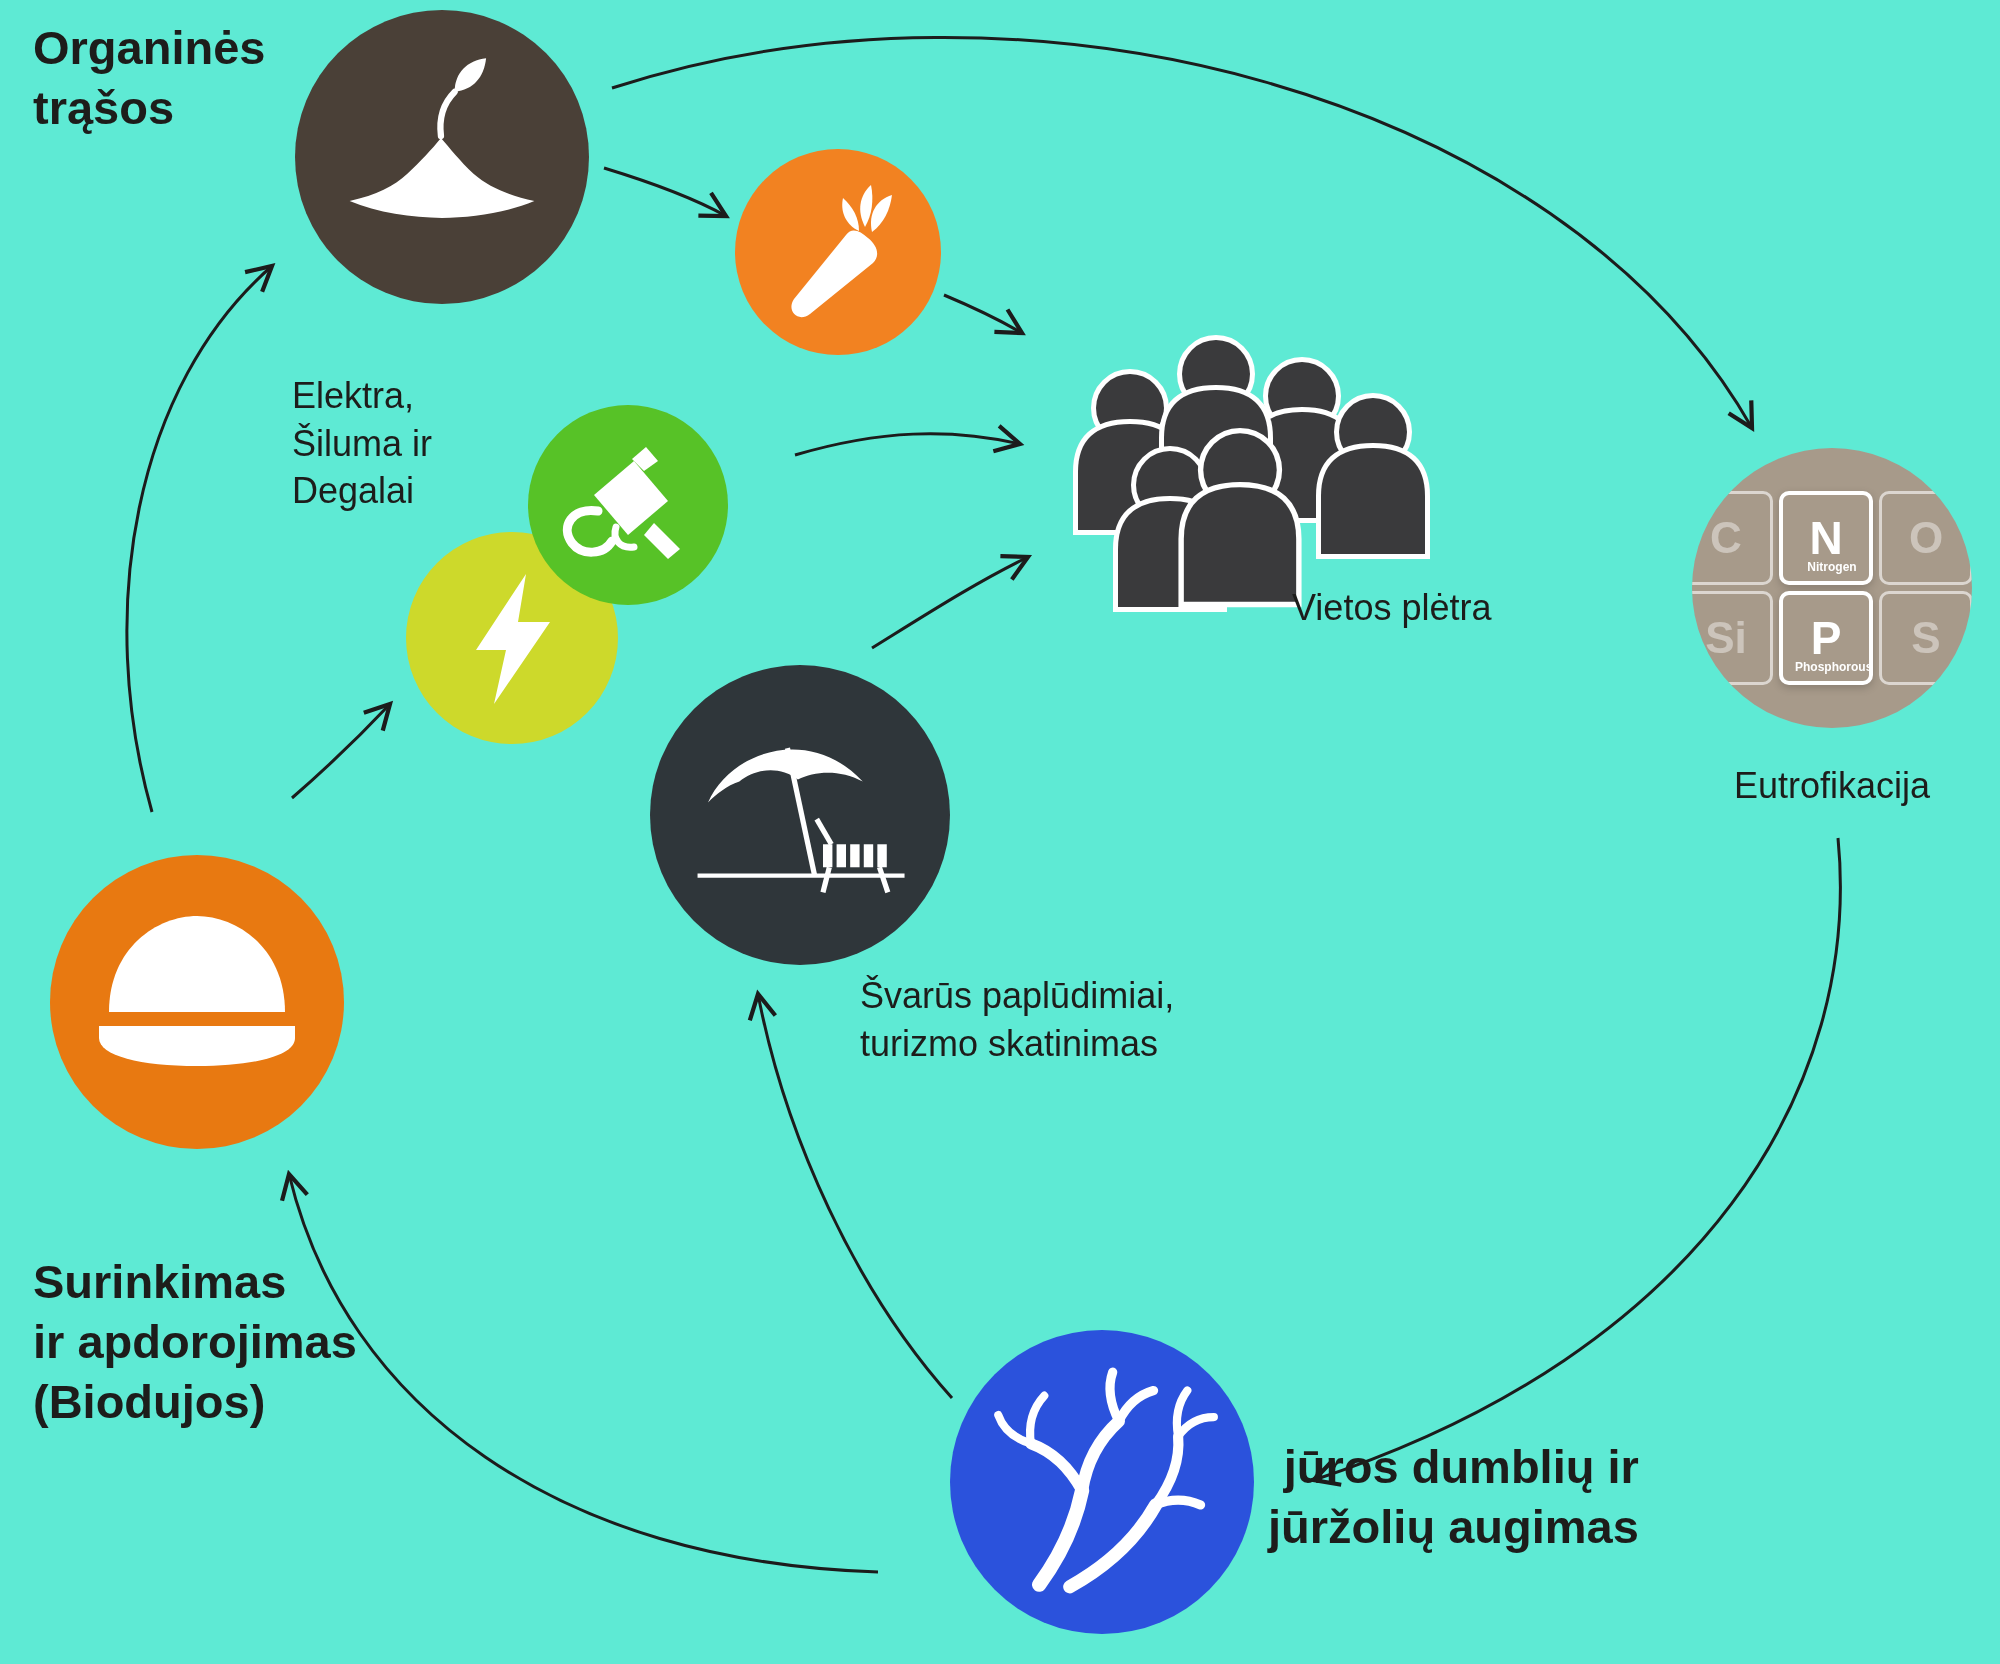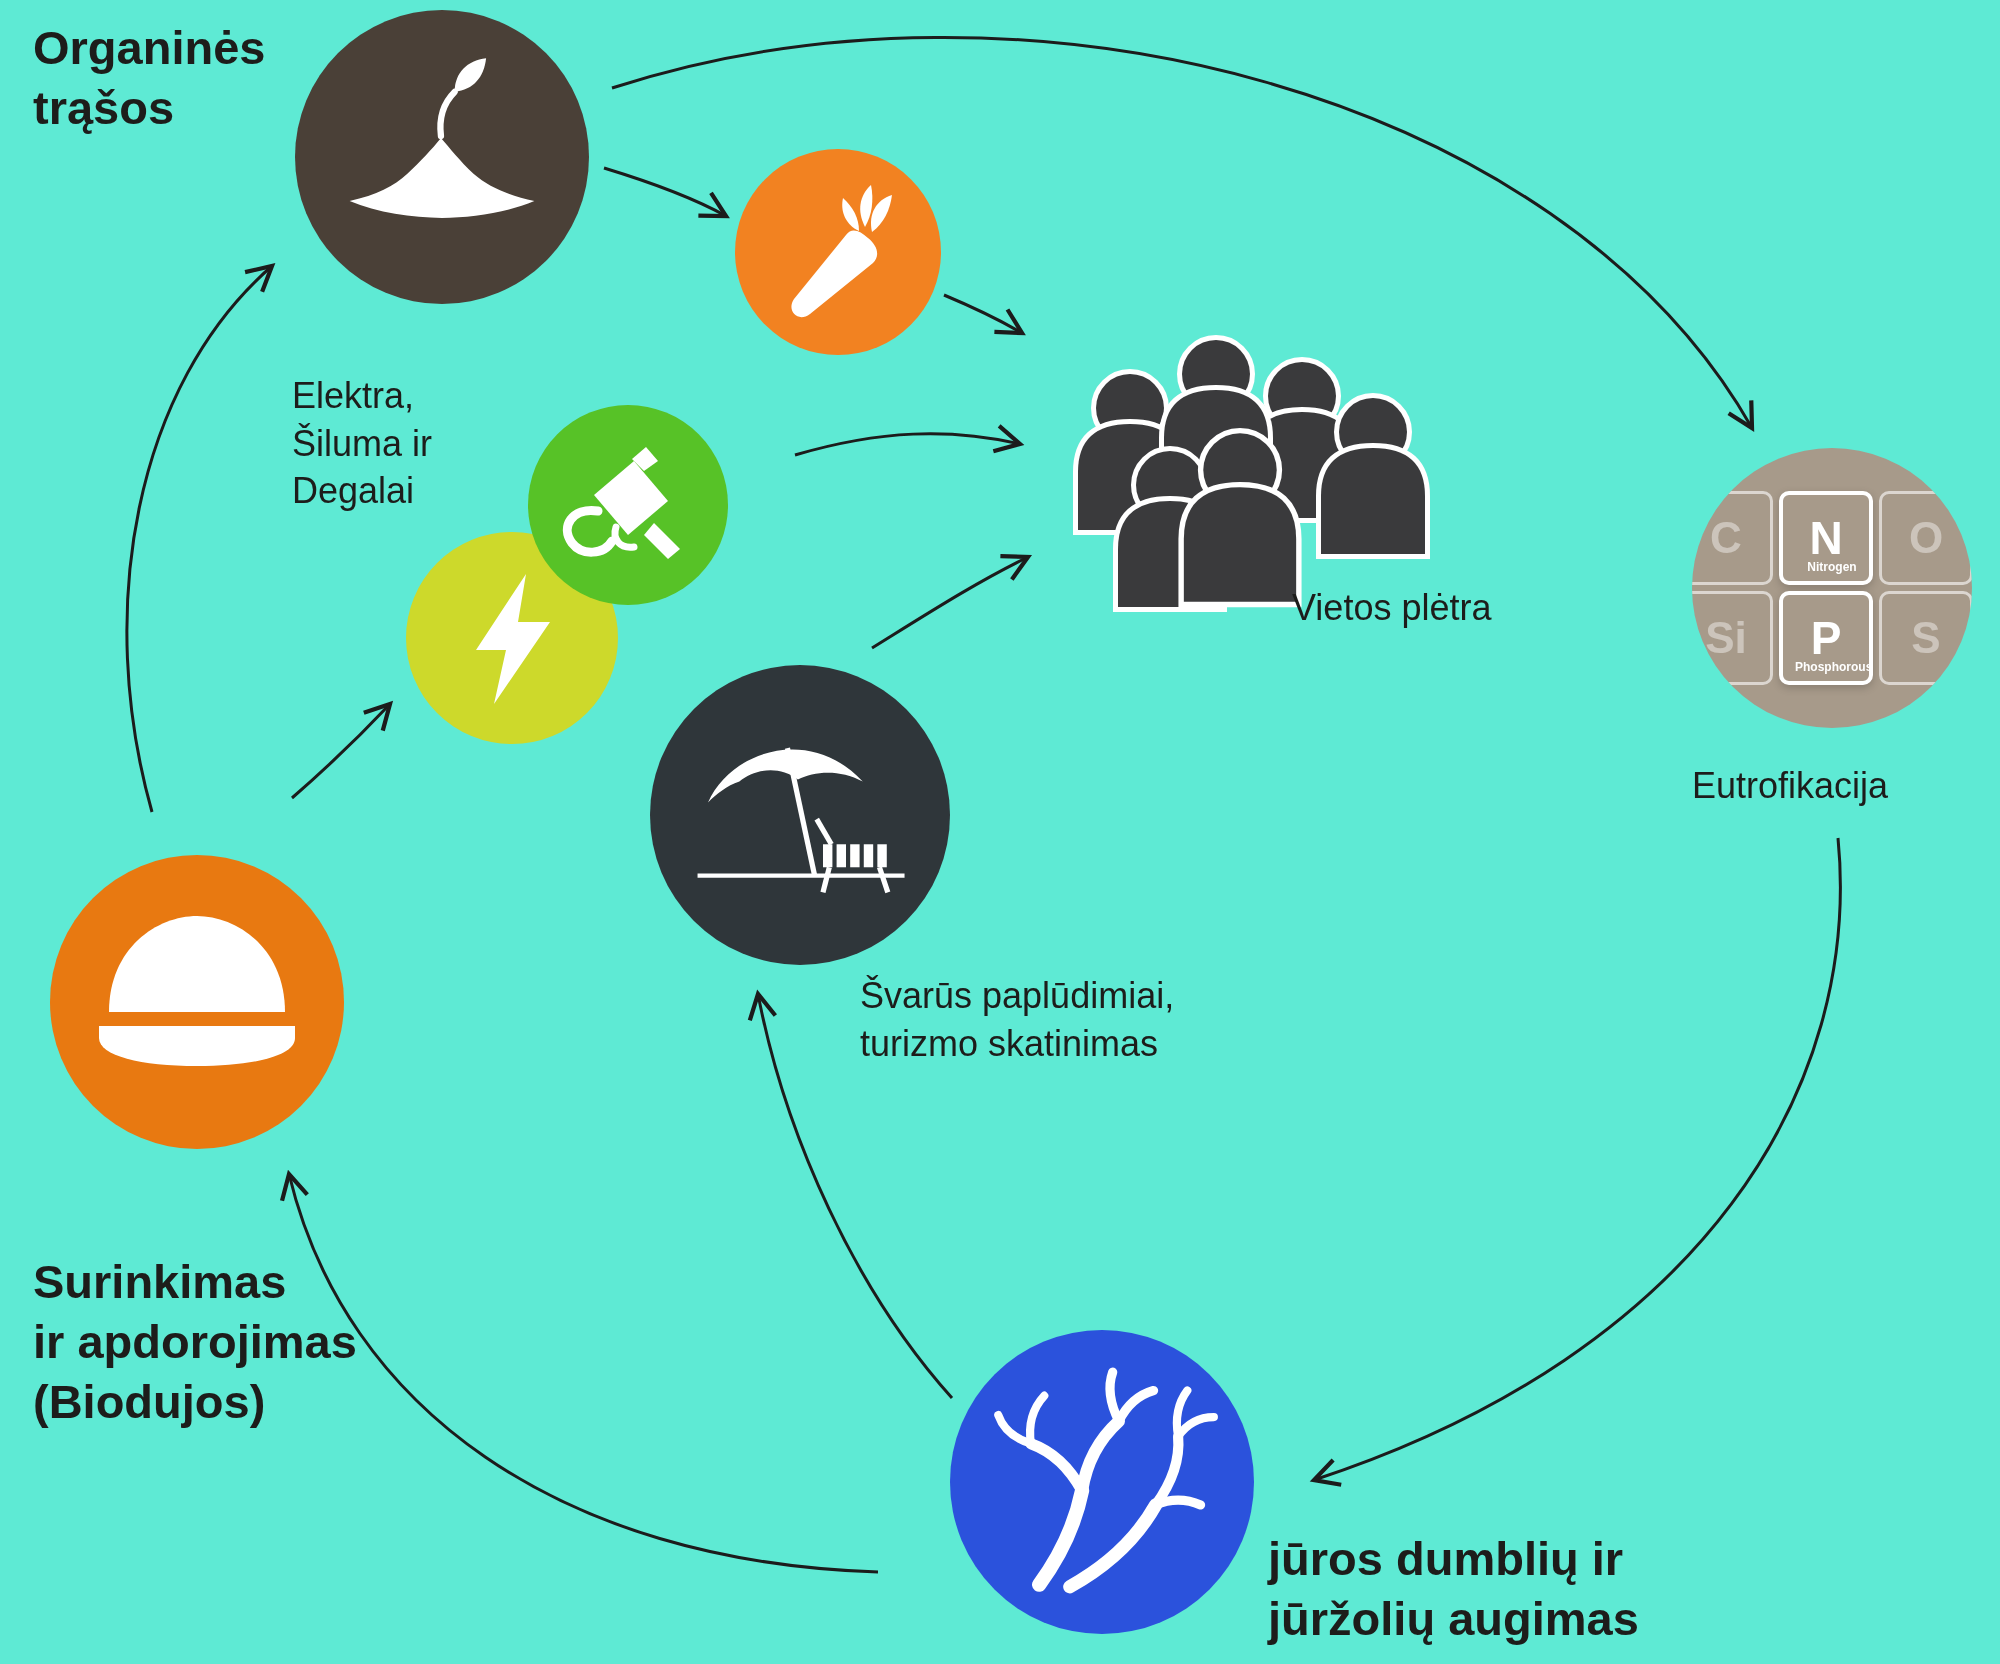--- a/index.html
+++ b/index.html
@@ -16,24 +16,24 @@
   #n-elec{left:406px;top:532px;width:212px;height:212px;background:#cdd92b;}
   #n-fuel{left:528px;top:405px;width:200px;height:200px;background:#57c227;}
   #n-eutro{left:1692px;top:448px;width:280px;height:280px;background:#a79a8a;overflow:hidden;}
   #n-beach{left:650px;top:665px;width:300px;height:300px;background:#2f363a;}
   #n-bio{left:50px;top:855px;width:294px;height:294px;background:#e87911;}
   #n-sea{left:950px;top:1330px;width:304px;height:304px;background:#2b52dc;}
 
   #l-fert{left:33px;top:18px;}
   #l-energy{left:292px;top:372px;}
   #l-dev{left:1292px;top:584px;}
-  #l-eutro{left:1692px;top:762px;width:280px;}
+  #l-eutro{left:1692px;top:762px;width:280px;text-align:center;}
   #l-beach{left:860px;top:972px;}
   #l-bio{left:33px;top:1252px;}
-  #l-sea{left:1268px;top:1529px;}
+  #l-sea{left:1268px;top:1437px;text-align:right;}
 
   #people{position:absolute;left:1040px;top:300px;width:400px;height:330px;}
 
   .tiles{position:absolute;left:-13px;top:43px;width:306px;display:grid;
          grid-template-columns:repeat(3,94px);grid-auto-rows:94px;gap:6px;}
   .tile{border:3px solid rgba(255,255,255,0.6);border-radius:10px;display:flex;
         align-items:center;justify-content:center;font-size:44px;font-weight:bold;
         color:rgba(255,255,255,0.42);}
   .tile.major{border:4px solid #ffffff;color:#ffffff;font-size:46px;position:relative;
         box-shadow:0 3px 8px rgba(0,0,0,0.18);}

